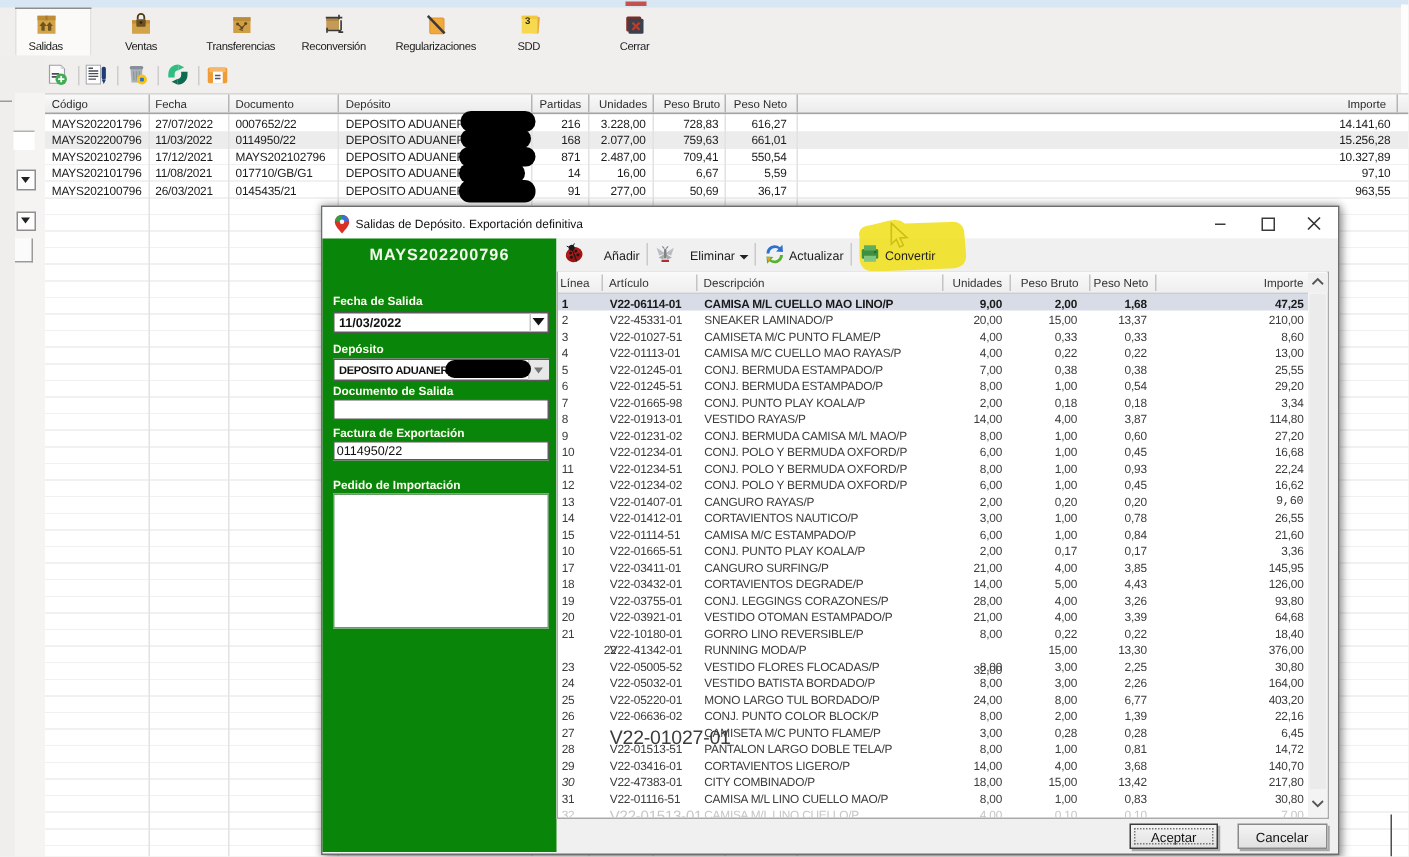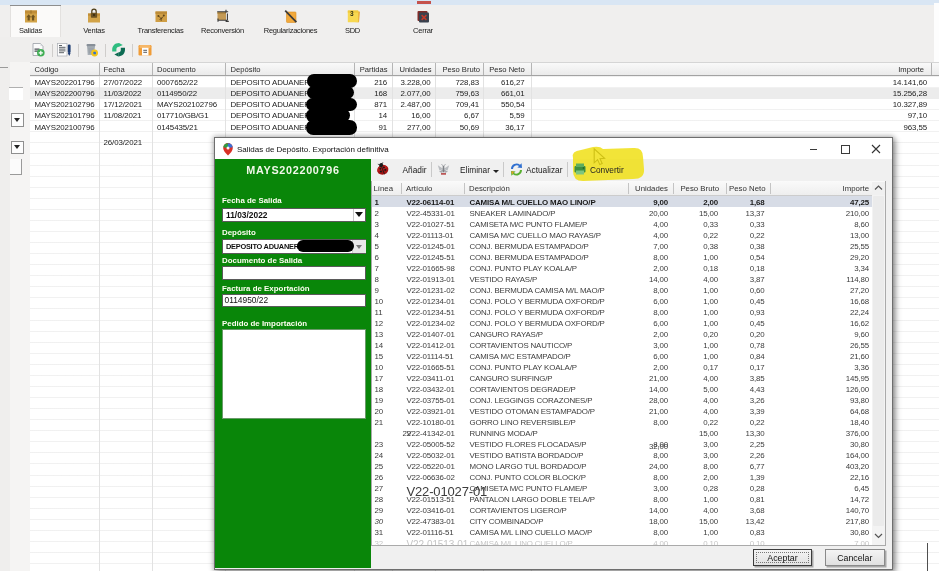--- a/index.html
+++ b/index.html
@@ -166,21 +166,21 @@
 <div class="t" style="left:34.5px;top:111.4px;font-size:7.9px;color:#1c1c1c;letter-spacing:-0.1px;">MAYS202101796</div>
 <div class="t" style="left:103.5px;top:111.4px;font-size:7.9px;color:#1c1c1c;letter-spacing:-0.1px;">11/08/2021</div>
 <div class="t" style="left:157px;top:111.4px;font-size:7.9px;color:#1c1c1c;letter-spacing:-0.1px;">017710/GB/G1</div>
 <div class="t" style="left:230.5px;top:111.4px;font-size:7.9px;color:#1c1c1c;letter-spacing:-0.1px;">DEPOSITO ADUANERO</div>
 <div class="t r" style="left:300px;top:111.4px;width:87px;font-size:7.9px;color:#1c1c1c;letter-spacing:-0.1px;">14</div>
 <div class="t r" style="left:340px;top:111.4px;width:90.5px;font-size:7.9px;color:#1c1c1c;letter-spacing:-0.1px;">16,00</div>
 <div class="t r" style="left:380px;top:111.4px;width:99px;font-size:7.9px;color:#1c1c1c;letter-spacing:-0.1px;">6,67</div>
 <div class="t r" style="left:420px;top:111.4px;width:104.5px;font-size:7.9px;color:#1c1c1c;letter-spacing:-0.1px;">5,59</div>
 <div class="t r" style="left:800px;top:111.4px;width:127px;font-size:7.9px;color:#1c1c1c;letter-spacing:-0.1px;">97,10</div>
 <div class="t" style="left:34.5px;top:122.5px;font-size:7.9px;color:#1c1c1c;letter-spacing:-0.1px;">MAYS202100796</div>
-<div class="t" style="left:103.5px;top:122.5px;font-size:7.9px;color:#1c1c1c;letter-spacing:-0.1px;margin-top:15px;">26/03/2021</div>
+<div class="t" style="left:103.5px;top:122.5px;font-size:7.9px;color:#1c1c1c;letter-spacing:-0.1px;">26/03/2021</div>
 <div class="t" style="left:157px;top:122.5px;font-size:7.9px;color:#1c1c1c;letter-spacing:-0.1px;">0145435/21</div>
 <div class="t" style="left:230.5px;top:122.5px;font-size:7.9px;color:#1c1c1c;letter-spacing:-0.1px;">DEPOSITO ADUANERO</div>
 <div class="t r" style="left:300px;top:122.5px;width:87px;font-size:7.9px;color:#1c1c1c;letter-spacing:-0.1px;">91</div>
 <div class="t r" style="left:340px;top:122.5px;width:90.5px;font-size:7.9px;color:#1c1c1c;letter-spacing:-0.1px;">277,00</div>
 <div class="t r" style="left:380px;top:122.5px;width:99px;font-size:7.9px;color:#1c1c1c;letter-spacing:-0.1px;">50,69</div>
 <div class="t r" style="left:420px;top:122.5px;width:104.5px;font-size:7.9px;color:#1c1c1c;letter-spacing:-0.1px;">36,17</div>
 <div class="t r" style="left:800px;top:122.5px;width:127px;font-size:7.9px;color:#1c1c1c;letter-spacing:-0.1px;">963,55</div>
 <div class="a" style="left:306.5px;top:74.0px;width:50.5px;height:13.8px;background:#000;border-radius:6.9px;"></div>
 <div class="a" style="left:307px;top:86.3px;width:46.5px;height:13.0px;background:#000;border-radius:6.5px;"></div>
 <div class="a" style="left:305.5px;top:97.5px;width:51.0px;height:13.2px;background:#000;border-radius:6.6px;"></div>
@@ -370,21 +370,21 @@
     <div class="t r" style="left:229px;top:138.1px;width:68px;font-size:7.9px;letter-spacing:-0.15px;color:#3c3c3c;">6,00</div>
     <div class="t r" style="left:279px;top:138.1px;width:68px;font-size:7.9px;letter-spacing:-0.15px;color:#3c3c3c;">1,00</div>
     <div class="t r" style="left:329px;top:138.1px;width:64.5px;font-size:7.9px;letter-spacing:-0.15px;color:#3c3c3c;">0,45</div>
     <div class="t r" style="left:429px;top:138.1px;width:69px;font-size:7.9px;letter-spacing:-0.15px;color:#3c3c3c;">16,62</div>
     <div class="t" style="left:3.5px;top:149.1px;font-size:7.9px;letter-spacing:-0.15px;color:#3c3c3c;">13</div>
     <div class="t" style="left:35.5px;top:149.1px;font-size:7.9px;letter-spacing:-0.15px;color:#3c3c3c;">V22-01407-01</div>
     <div class="t" style="left:98.5px;top:149.1px;font-size:7.9px;letter-spacing:-0.15px;color:#3c3c3c;">CANGURO RAYAS/P</div>
     <div class="t r" style="left:229px;top:149.1px;width:68px;font-size:7.9px;letter-spacing:-0.15px;color:#3c3c3c;">2,00</div>
     <div class="t r" style="left:279px;top:149.1px;width:68px;font-size:7.9px;letter-spacing:-0.15px;color:#3c3c3c;">0,20</div>
     <div class="t r" style="left:329px;top:149.1px;width:64.5px;font-size:7.9px;letter-spacing:-0.15px;color:#3c3c3c;">0,20</div>
-    <div class="t r" style="left:429px;top:149.1px;width:69px;font-size:7.9px;letter-spacing:-0.15px;color:#3c3c3c;">9,60</div>
+    <div class="t r" style="left:429px;top:149.1px;width:69px;font-size:7.9px;letter-spacing:-0.15px;color:#3c3c3c;font-family:Liberation Mono, monospace;">9,60</div>
     <div class="t" style="left:3.5px;top:160.1px;font-size:7.9px;letter-spacing:-0.15px;color:#3c3c3c;">14</div>
     <div class="t" style="left:35.5px;top:160.1px;font-size:7.9px;letter-spacing:-0.15px;color:#3c3c3c;">V22-01412-01</div>
     <div class="t" style="left:98.5px;top:160.1px;font-size:7.9px;letter-spacing:-0.15px;color:#3c3c3c;">CORTAVIENTOS NAUTICO/P</div>
     <div class="t r" style="left:229px;top:160.1px;width:68px;font-size:7.9px;letter-spacing:-0.15px;color:#3c3c3c;">3,00</div>
     <div class="t r" style="left:279px;top:160.1px;width:68px;font-size:7.9px;letter-spacing:-0.15px;color:#3c3c3c;">1,00</div>
     <div class="t r" style="left:329px;top:160.1px;width:64.5px;font-size:7.9px;letter-spacing:-0.15px;color:#3c3c3c;">0,78</div>
     <div class="t r" style="left:429px;top:160.1px;width:69px;font-size:7.9px;letter-spacing:-0.15px;color:#3c3c3c;">26,55</div>
     <div class="t" style="left:3.5px;top:171.1px;font-size:7.9px;letter-spacing:-0.15px;color:#3c3c3c;">15</div>
     <div class="t" style="left:35.5px;top:171.1px;font-size:7.9px;letter-spacing:-0.15px;color:#3c3c3c;">V22-01114-51</div>
     <div class="t" style="left:98.5px;top:171.1px;font-size:7.9px;letter-spacing:-0.15px;color:#3c3c3c;">CAMISA M/C ESTAMPADO/P</div>

